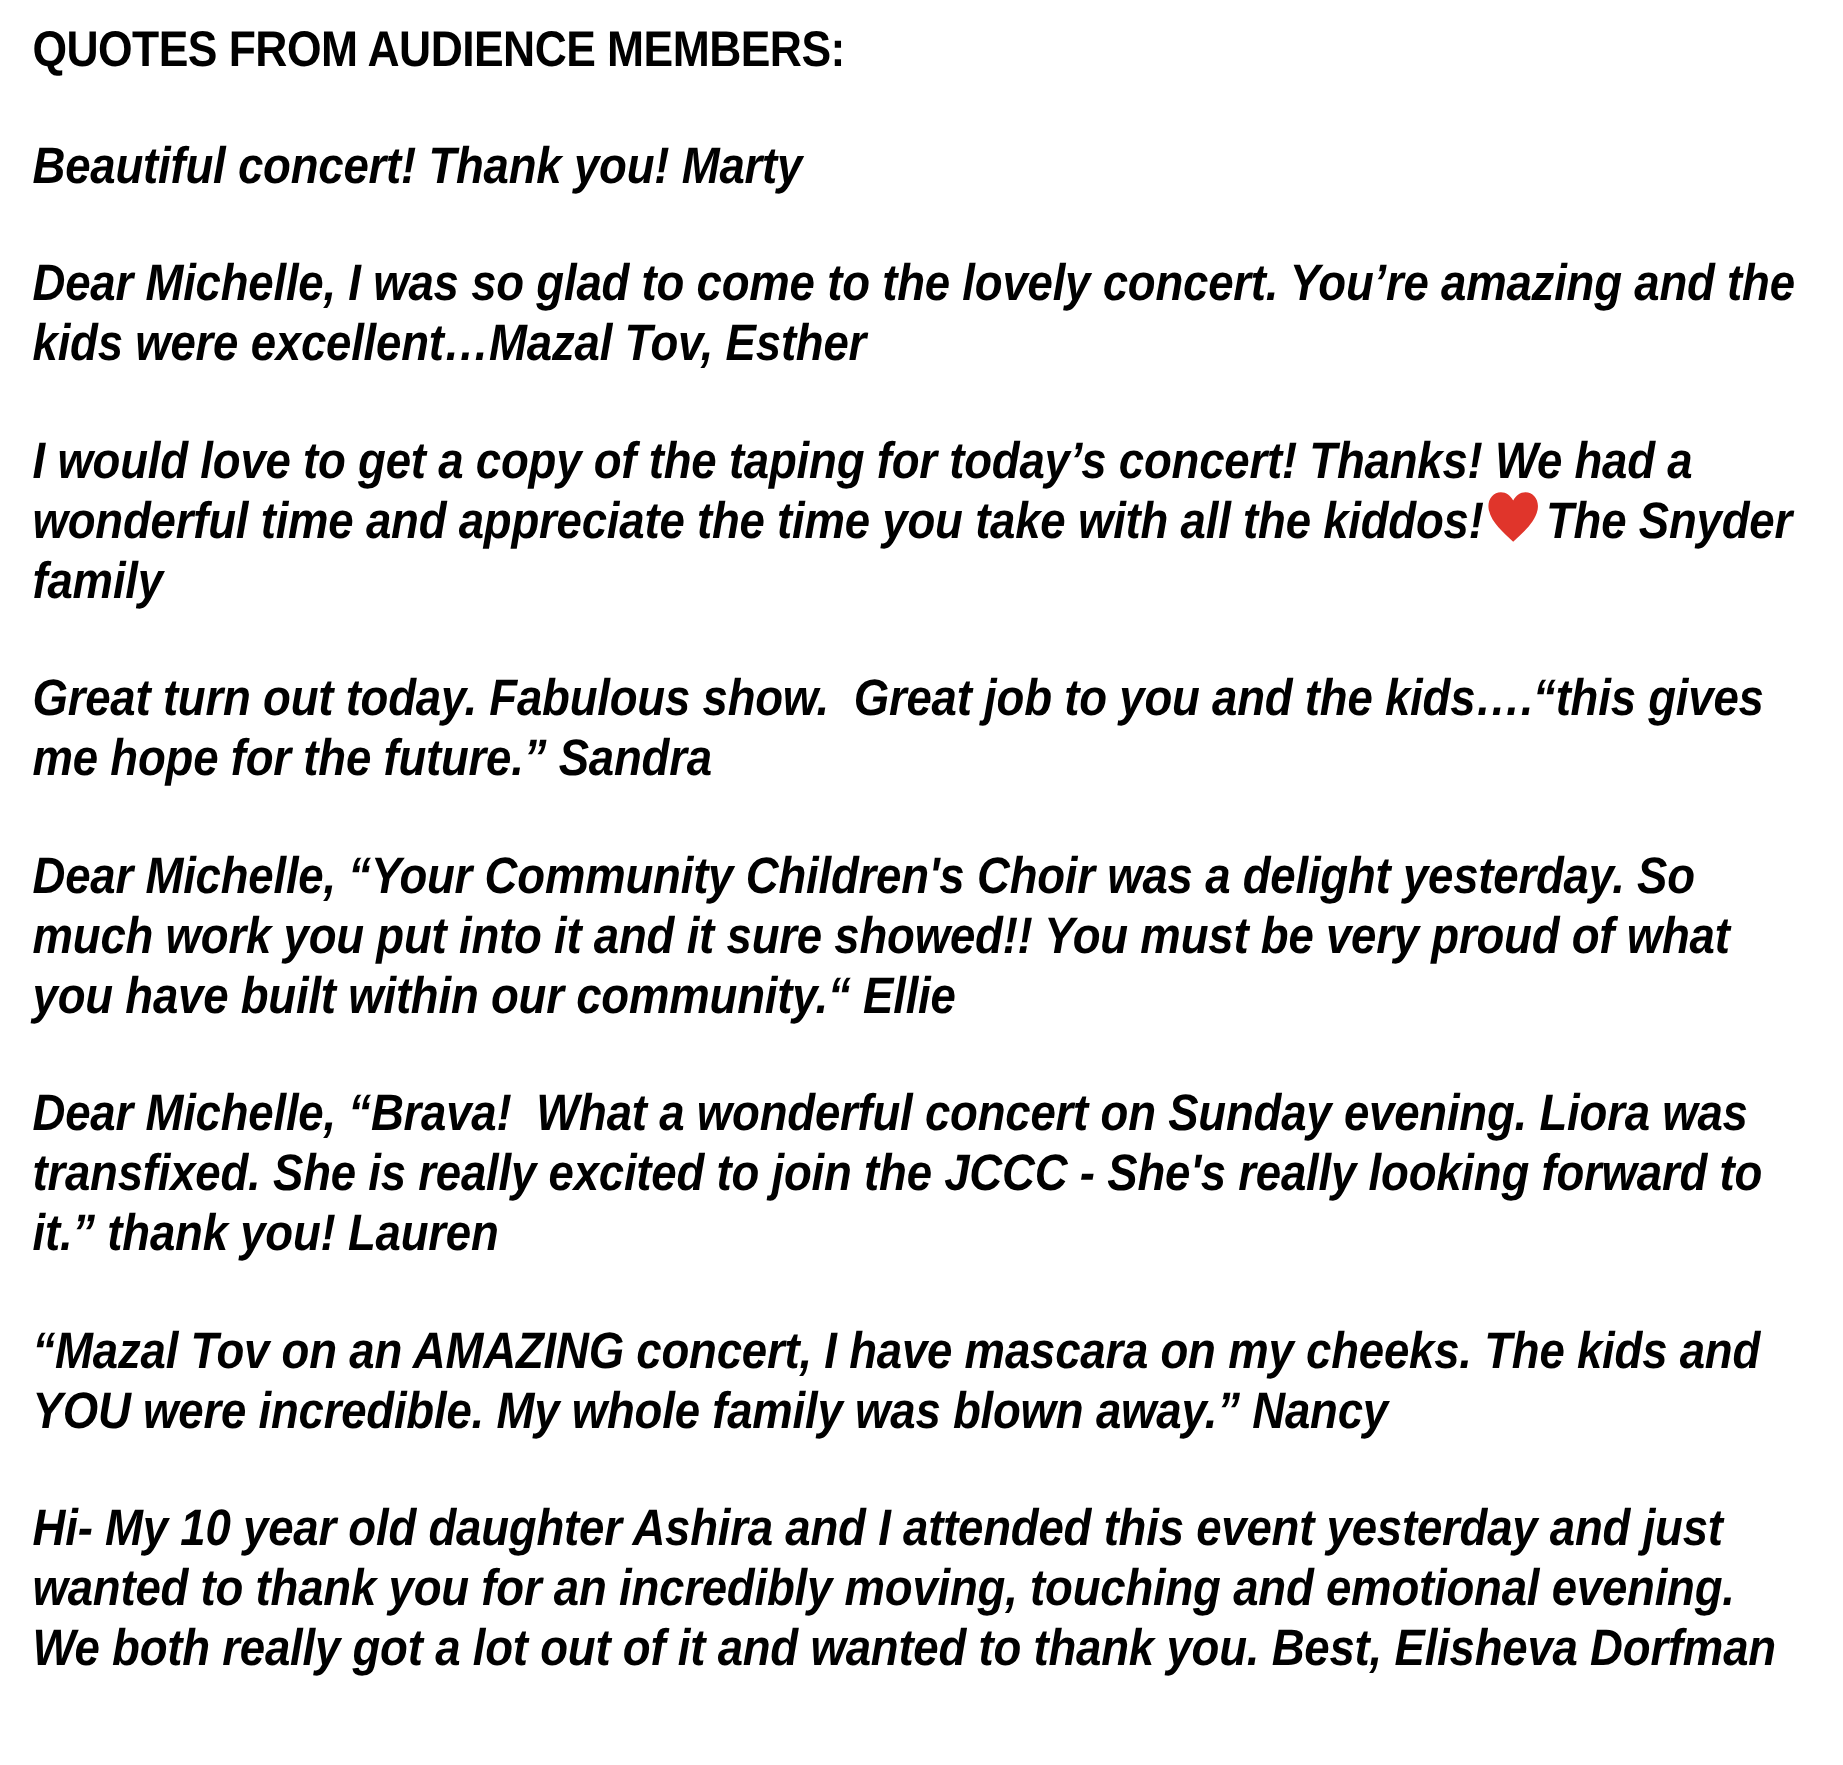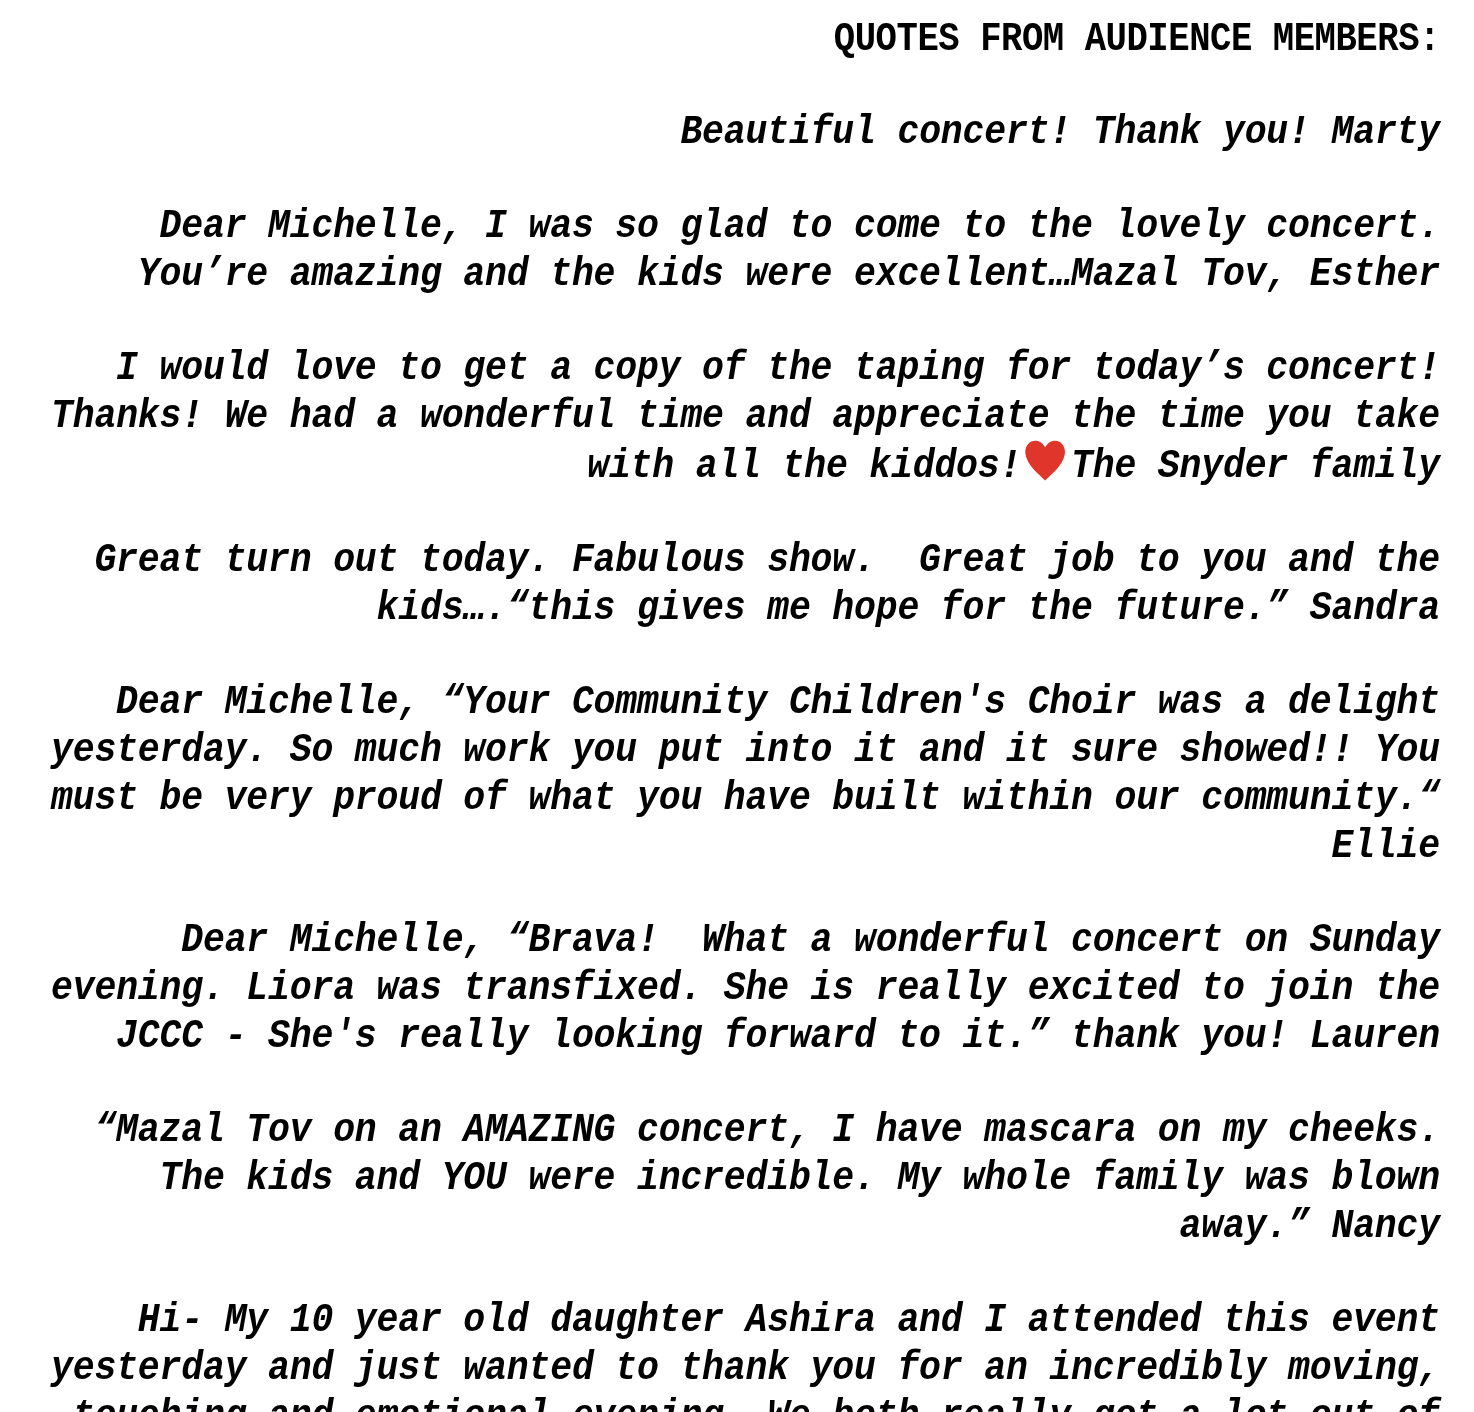--- a/index.html
+++ b/index.html
@@ -7,23 +7,22 @@
     padding: 0;
     background: #ffffff;
   }
   .page {
     width: 1474px;
     height: 1412px;
     box-sizing: border-box;
     padding: 16px 0 0 26px;
     background: #ffffff;
     overflow: hidden;
-    font-family: Liberation Mono, monospace;
+    font-family: Liberation Sans, sans-serif;
     color: #000000;
-    text-align: right;
   }
   
   .condense {
     width: 1590px;
     transform: scaleX(0.8893);
     transform-origin: top left;
   }
   .doc-title {
     font-size: 40px;
     font-weight: bold;

